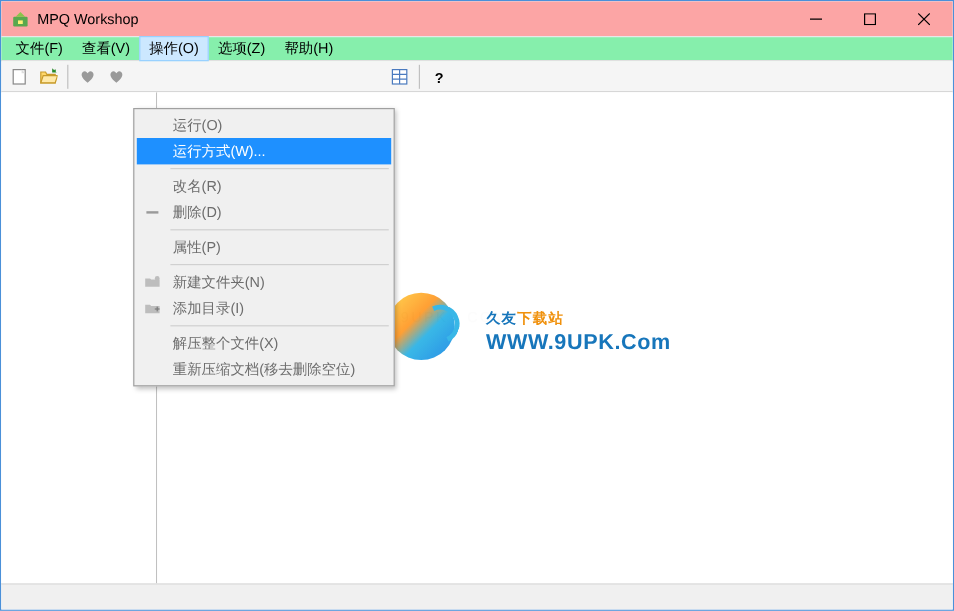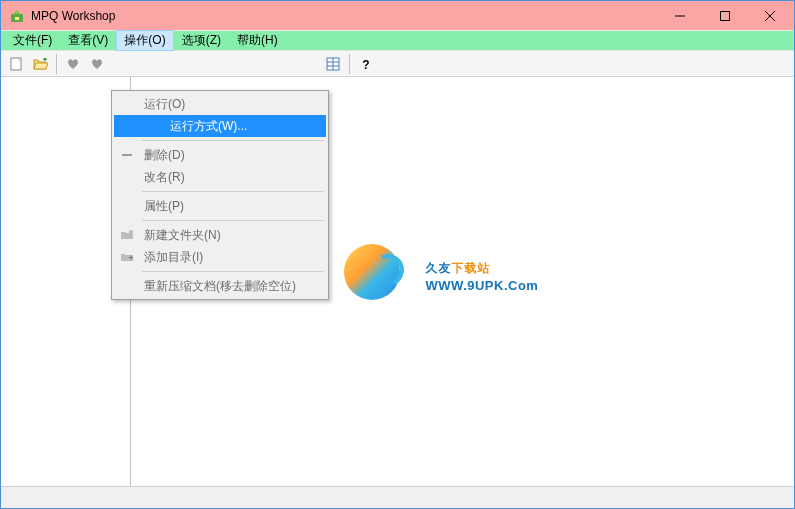--- a/index.html
+++ b/index.html
@@ -14,33 +14,33 @@
 .menubar .menu-item.active { background: #cce8ff; border: 1px solid #99d1ff; padding: 1px 7px; }
 .toolbar { height: 26px; background: #f5f5f5; display: flex; align-items: center; padding: 0 4px; border-bottom: 1px solid #d0d0d0; gap: 2px; }
 .toolbar .tb-btn { width: 22px; height: 22px; display: flex; align-items: center; justify-content: center; }
 .toolbar .divider { width: 1px; height: 20px; background: #c0c0c0; margin: 0 3px; }
 .content { display: flex; height: calc(100% - 30px - 20px - 26px - 22px); background: #fff; position: relative; }
 .tree-panel { width: 130px; border-right: 1px solid #c0c0c0; background: #fff; }
 .main-panel { flex: 1; background: #fff; position: relative; }
 .statusbar { height: 22px; background: #f0f0f0; border-top: 1px solid #d0d0d0; display: flex; align-items: center; padding: 0 6px; }
 .dropdown { position: absolute; left: 111px; top: 50px; width: 218px; background: #f0f0f0; border: 1px solid #a0a0a0; box-shadow: 2px 2px 4px rgba(0,0,0,0.25); z-index: 100; padding: 2px; margin-top: 40px; }
 .dropdown .dd-item { display: flex; align-items: center; height: 22px; padding: 0 4px 0 2px; color: #6d6d6d; }
-.dropdown .dd-item.enabled { color: #000; gap: 26px; }
+.dropdown .dd-item.enabled { color: #000; }
 .dropdown .dd-item.highlighted { background: #1e90ff; color: #fff; }
 .dropdown .dd-item .dd-icon { width: 22px; height: 16px; display: flex; align-items: center; justify-content: center; }
 .dropdown .dd-item .dd-label { flex: 1; padding-left: 6px; }
 .dropdown .dd-sep { height: 1px; background: #d0d0d0; margin: 3px 2px 3px 28px; }
 .watermark { position: absolute; left: 185px; top: 150px; width: 250px; height: 90px; display: flex; align-items: center; justify-content: center; opacity: 0.95; z-index: 50; background: #fff; }
 .watermark2-text { position: absolute; left: 155px; top: 180px; color: #c8c8c8; font-size: 12px; z-index: 49; letter-spacing: 2px; }
 .wm-logo { width: 56px; height: 56px; border-radius: 50%; background: linear-gradient(135deg,#ffd54a 0%,#ff9b2a 40%,#2fb4e6 60%,#1e88e5 100%); position: relative; margin-right: 10px; }
 .wm-logo::after { content:""; position:absolute; left:28px; top:10px; width:24px; height:24px; border:4px solid #2fb4e6; border-left-color:transparent; border-bottom-color:transparent; border-radius:50%; transform:rotate(20deg); }
 .wm-text { display: flex; flex-direction: column; margin-left: 16px; }
 .wm-cn { color: #0b6fb8; font-weight: bold; font-size: 22px; letter-spacing: 1px; }
 .wm-cn .accent { color: #f08c00; }
-.wm-en { color: #0b6fb8; font-size: 13px; font-weight: bold; letter-spacing: 0.5px; text-align: right; }
+.wm-en { color: #0b6fb8; font-size: 18px; font-weight: bold; letter-spacing: 0.5px; text-align: right; }
 svg { display: block; }
 </style>
 </head>
 <body>
 
 <div class="titlebar">
   <span class="app-icon">
     <svg width="16" height="16" viewBox="0 0 16 16">
       <rect x="2" y="6" width="12" height="8" fill="#5aa84e" rx="1"></rect>
       <path d="M4 6 L8 2 L12 6 Z" fill="#8bc34a"></path>
@@ -140,30 +140,30 @@
   <div class="dd-item">
     <span class="dd-icon"></span>
     <span class="dd-label">运行(O)</span>
   </div>
   <div class="dd-item enabled highlighted">
     <span class="dd-icon"></span>
     <span class="dd-label">运行方式(W)...</span>
   </div>
   <div class="dd-sep"></div>
   <div class="dd-item">
+    <span class="dd-icon"></span>
+    <span class="dd-label">改名(R)</span>
+  </div>
+  <div class="dd-item">
     <span class="dd-icon">
       <svg width="14" height="14" viewBox="0 0 14 14">
           <rect x="2" y="6" width="10" height="2" fill="#9a9a9a"></rect>
         </svg>
     </span>
     <span class="dd-label">删除(D)</span>
-  </div>
-  <div class="dd-item">
-    <span class="dd-icon"></span>
-    <span class="dd-label">改名(R)</span>
   </div>
   <div class="dd-sep"></div>
   <div class="dd-item">
     <span class="dd-icon"></span>
     <span class="dd-label">属性(P)</span>
   </div>
   <div class="dd-sep"></div>
   <div class="dd-item">
     <span class="dd-icon">
       <svg width="14" height="14" viewBox="0 0 14 14">
@@ -179,15 +179,19 @@
           <path d="M1 4 L5 4 L6 5 L13 5 L13 11 L1 11 Z" fill="#bdbdbd"></path>
           <rect x="9" y="7" width="4" height="1" fill="#7a7a7a"></rect>
           <rect x="10.5" y="5.5" width="1" height="4" fill="#7a7a7a"></rect>
         </svg>
     </span>
     <span class="dd-label">添加目录(I)</span>
   </div>
   <div class="dd-sep"></div>
   <div class="dd-item">
     <span class="dd-icon"></span>
+    <span class="dd-label">解压整个文件(X)</span>
+  </div>
+  <div class="dd-item">
+    <span class="dd-icon"></span>
     <span class="dd-label">重新压缩文档(移去删除空位)</span>
   </div>
 </div>
 
 </body></html>

